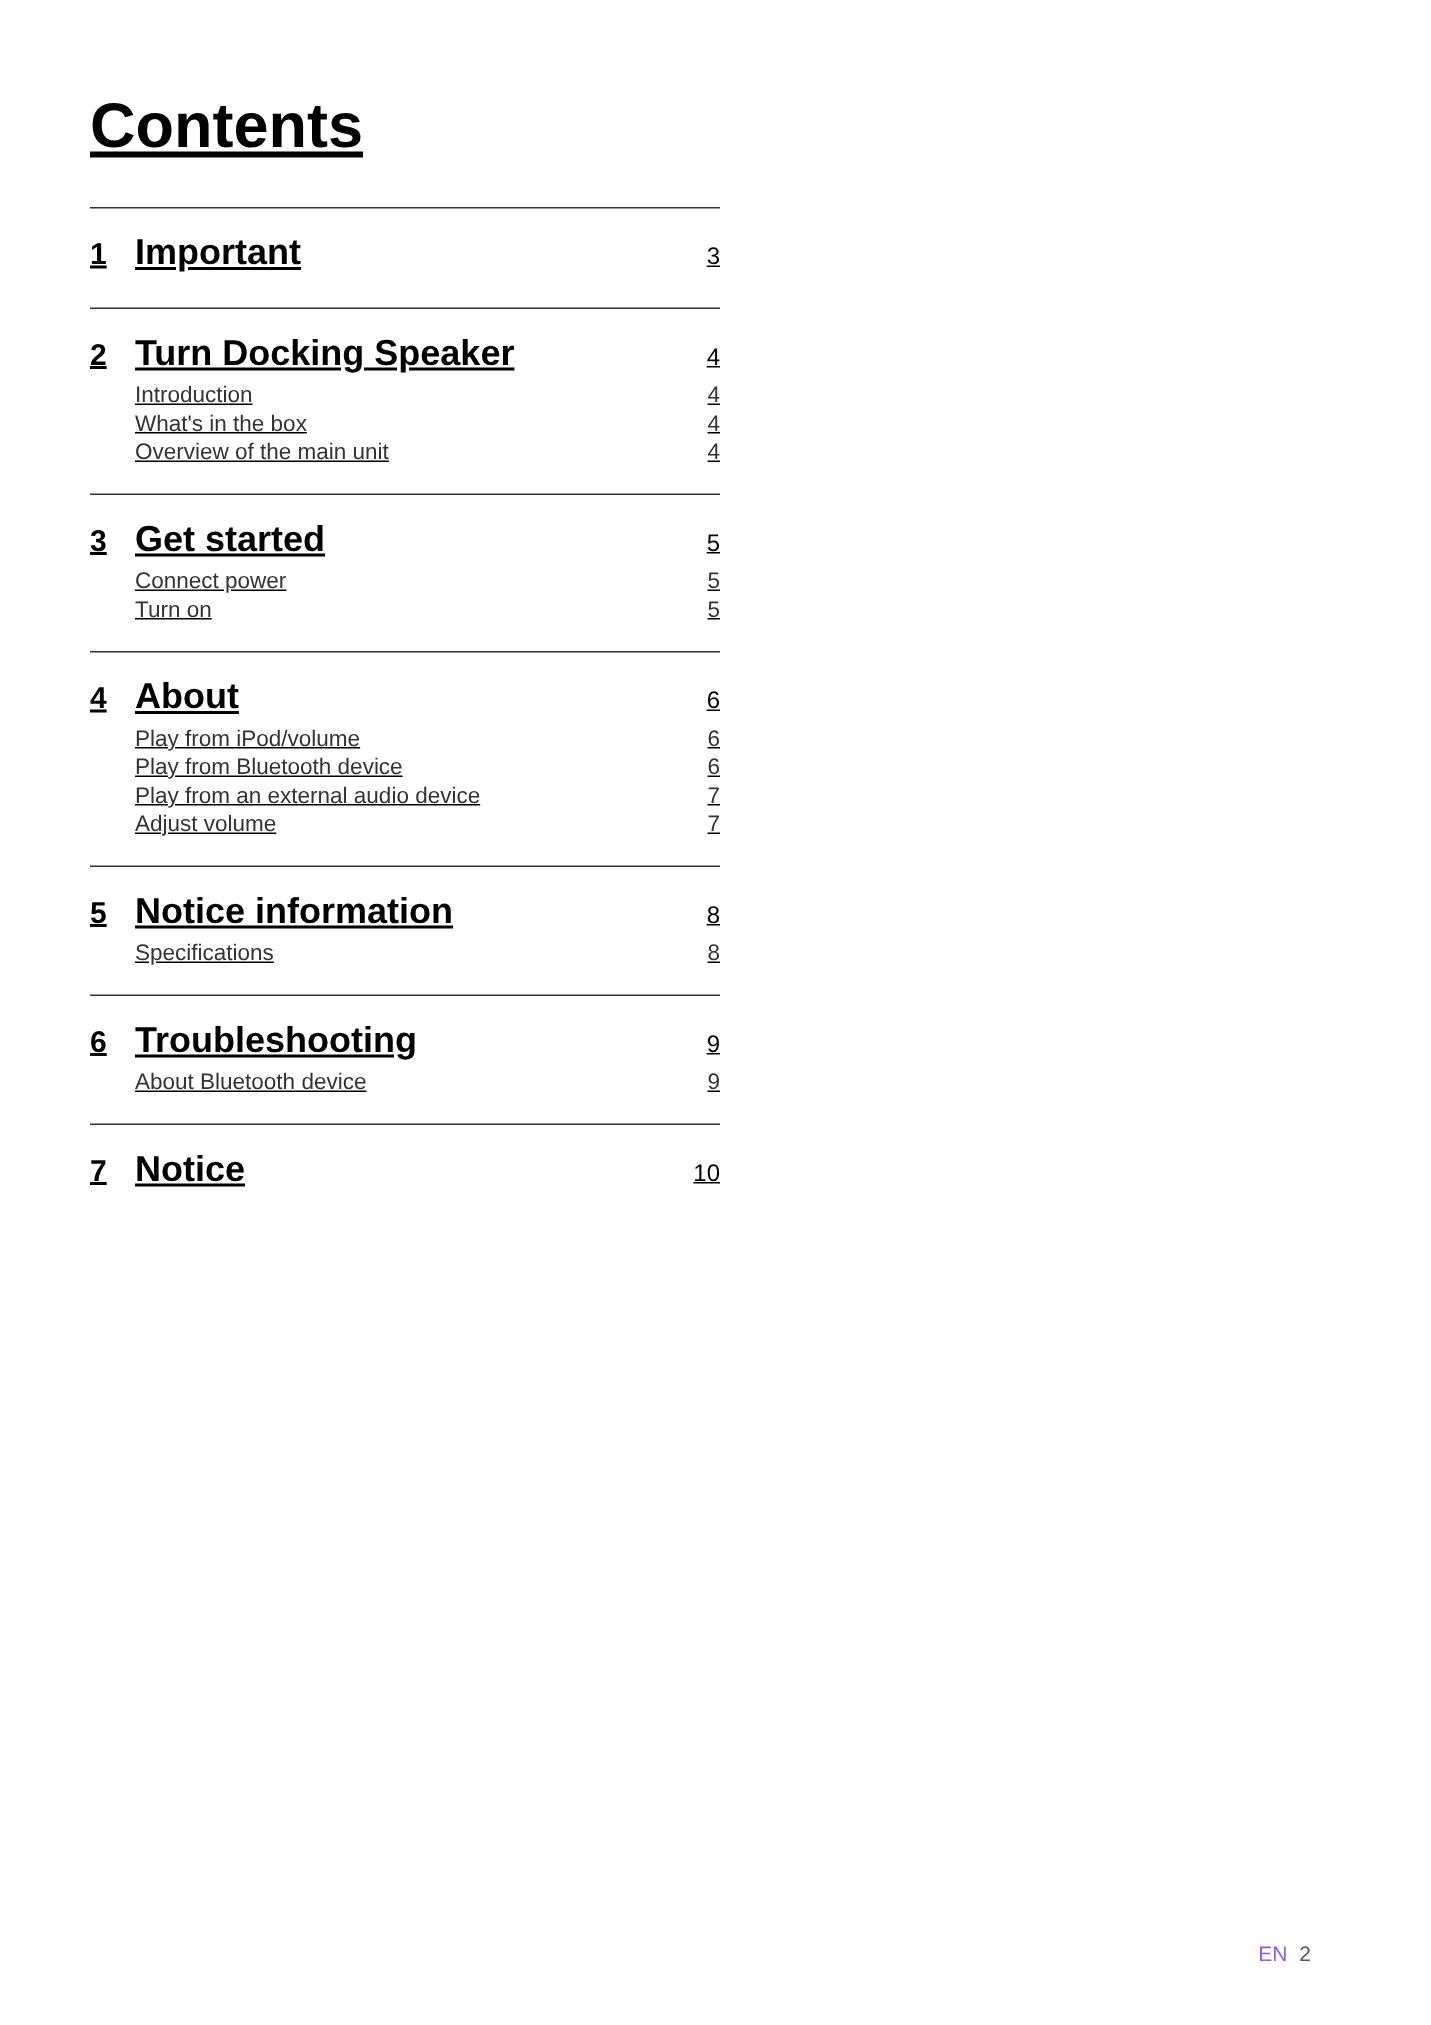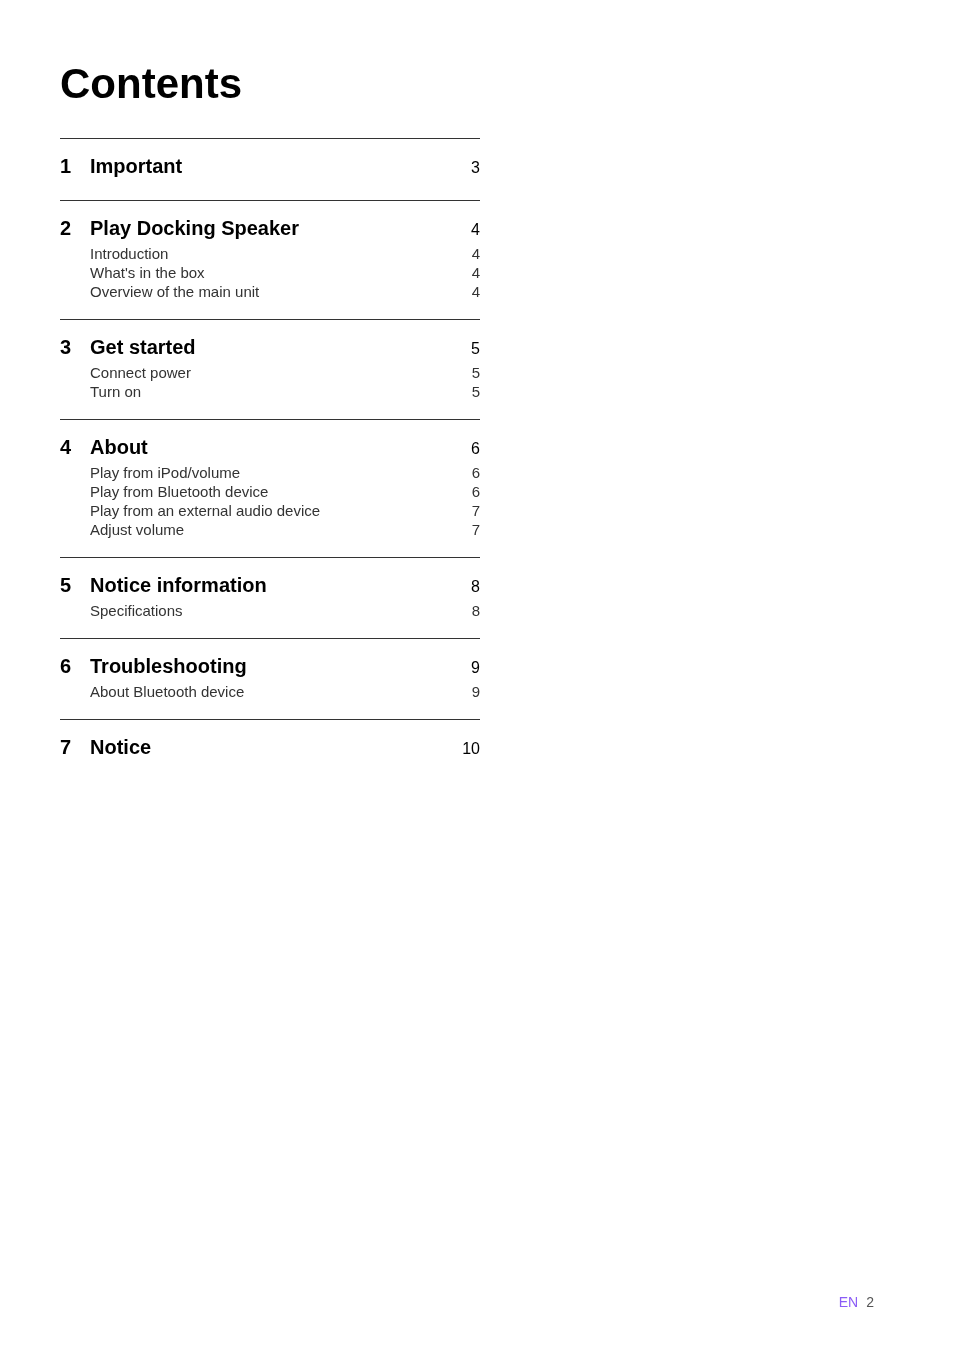--- a/index.html
+++ b/index.html
@@ -15,20 +15,21 @@
       min-height: 1350px;
       position: relative;
     }
 
     .page {
       width: 954px;
       min-height: 1350px;
       background: #ffffff;
       padding: 60px 80px 60px 60px;
       position: relative;
+      text-decoration: underline;
     }
 
     .page-title {
       font-size: 42px;
       font-weight: bold;
       color: #000000;
       margin-bottom: 30px;
       font-family: Arial, Helvetica, sans-serif;
     }
 
@@ -60,21 +61,21 @@
 
     .toc-number {
       font-size: 20px;
       font-weight: bold;
       color: #000000;
       min-width: 18px;
       font-family: Arial, Helvetica, sans-serif;
     }
 
     .toc-main-title {
-      font-size: 20px;
+      font-size: 24px;
       font-weight: bold;
       color: #000000;
       font-family: Arial, Helvetica, sans-serif;
     }
 
     .toc-page-number {
       font-size: 16px;
       color: #000000;
       font-family: Arial, Helvetica, sans-serif;
     }
@@ -140,21 +141,21 @@
             <span class="toc-number">1</span>
             <span class="toc-main-title">Important</span>
           </div>
           <span class="toc-page-number">3</span>
         </div>
       </div>
       <div class="toc-section">
         <div class="toc-main-row">
           <div class="toc-main-left">
             <span class="toc-number">2</span>
-            <span class="toc-main-title">Play Docking Speaker</span>
+            <span class="toc-main-title">Turn Docking Speaker</span>
           </div>
           <span class="toc-page-number">4</span>
         </div>
         <div class="toc-sub-items">
           <div class="toc-sub-row">
             <span class="toc-sub-title">Introduction</span>
             <span class="toc-sub-page">4</span>
           </div>
           <div class="toc-sub-row">
             <span class="toc-sub-title">What's in the box</span>

